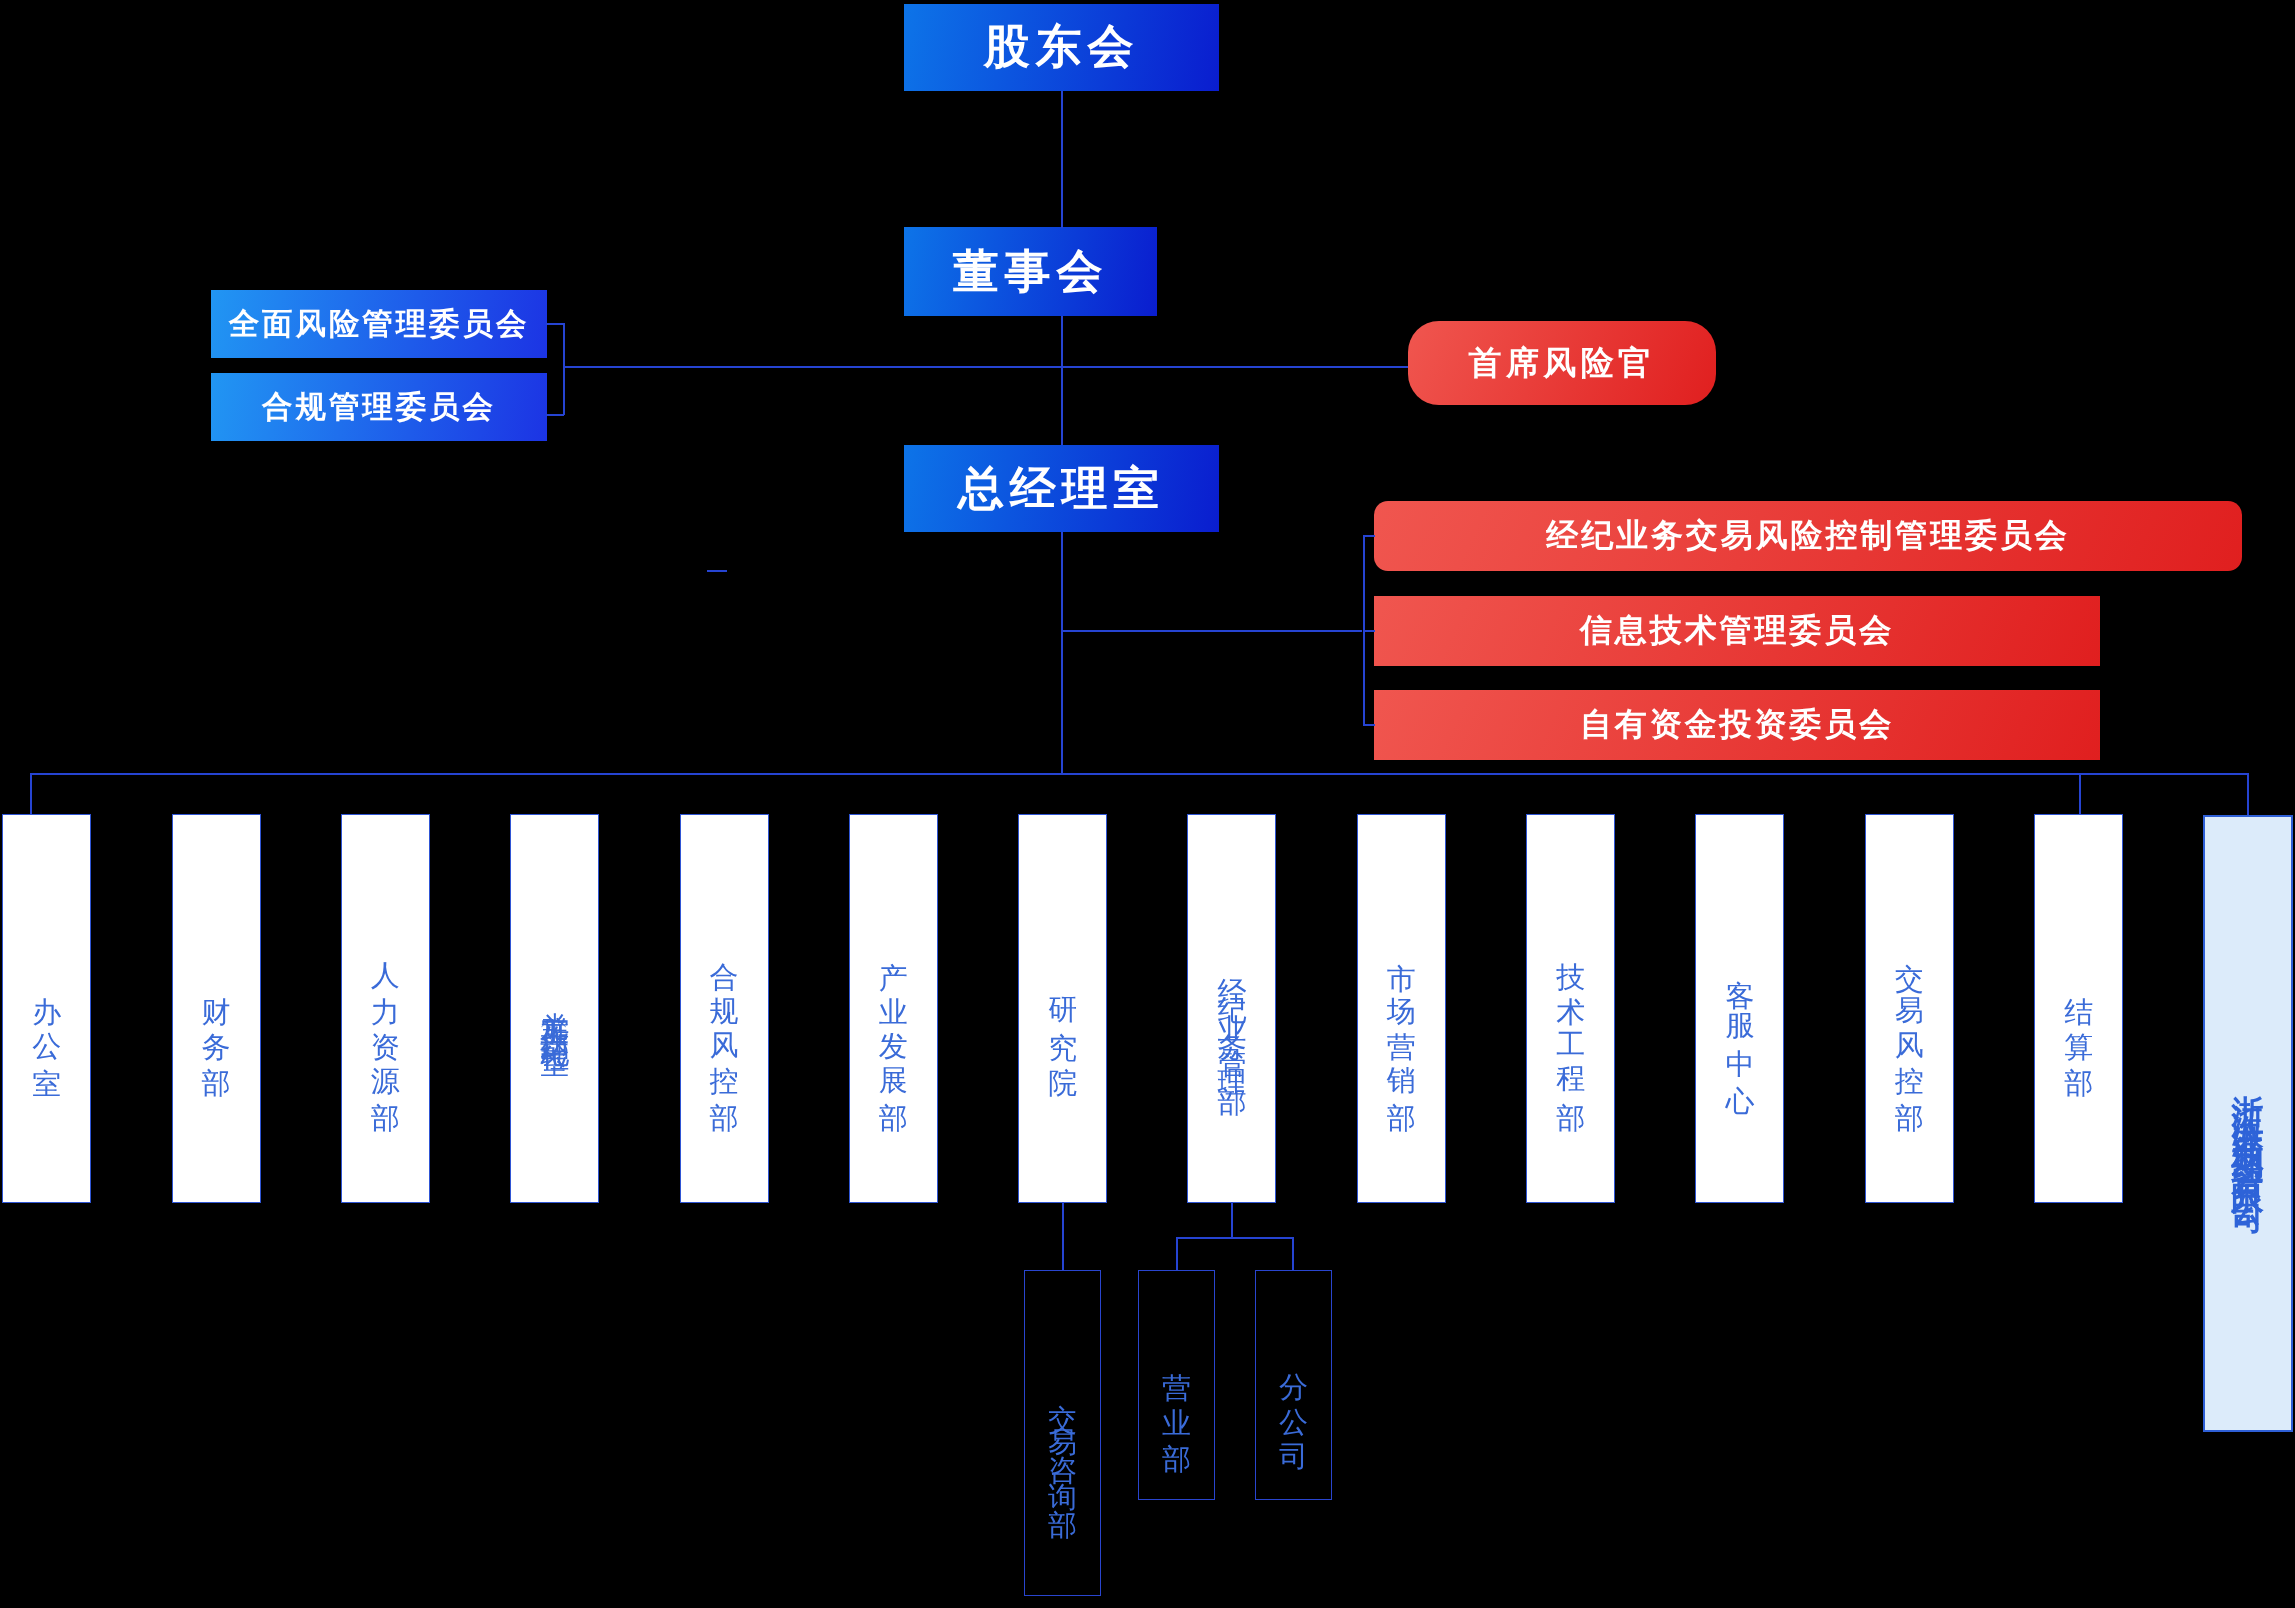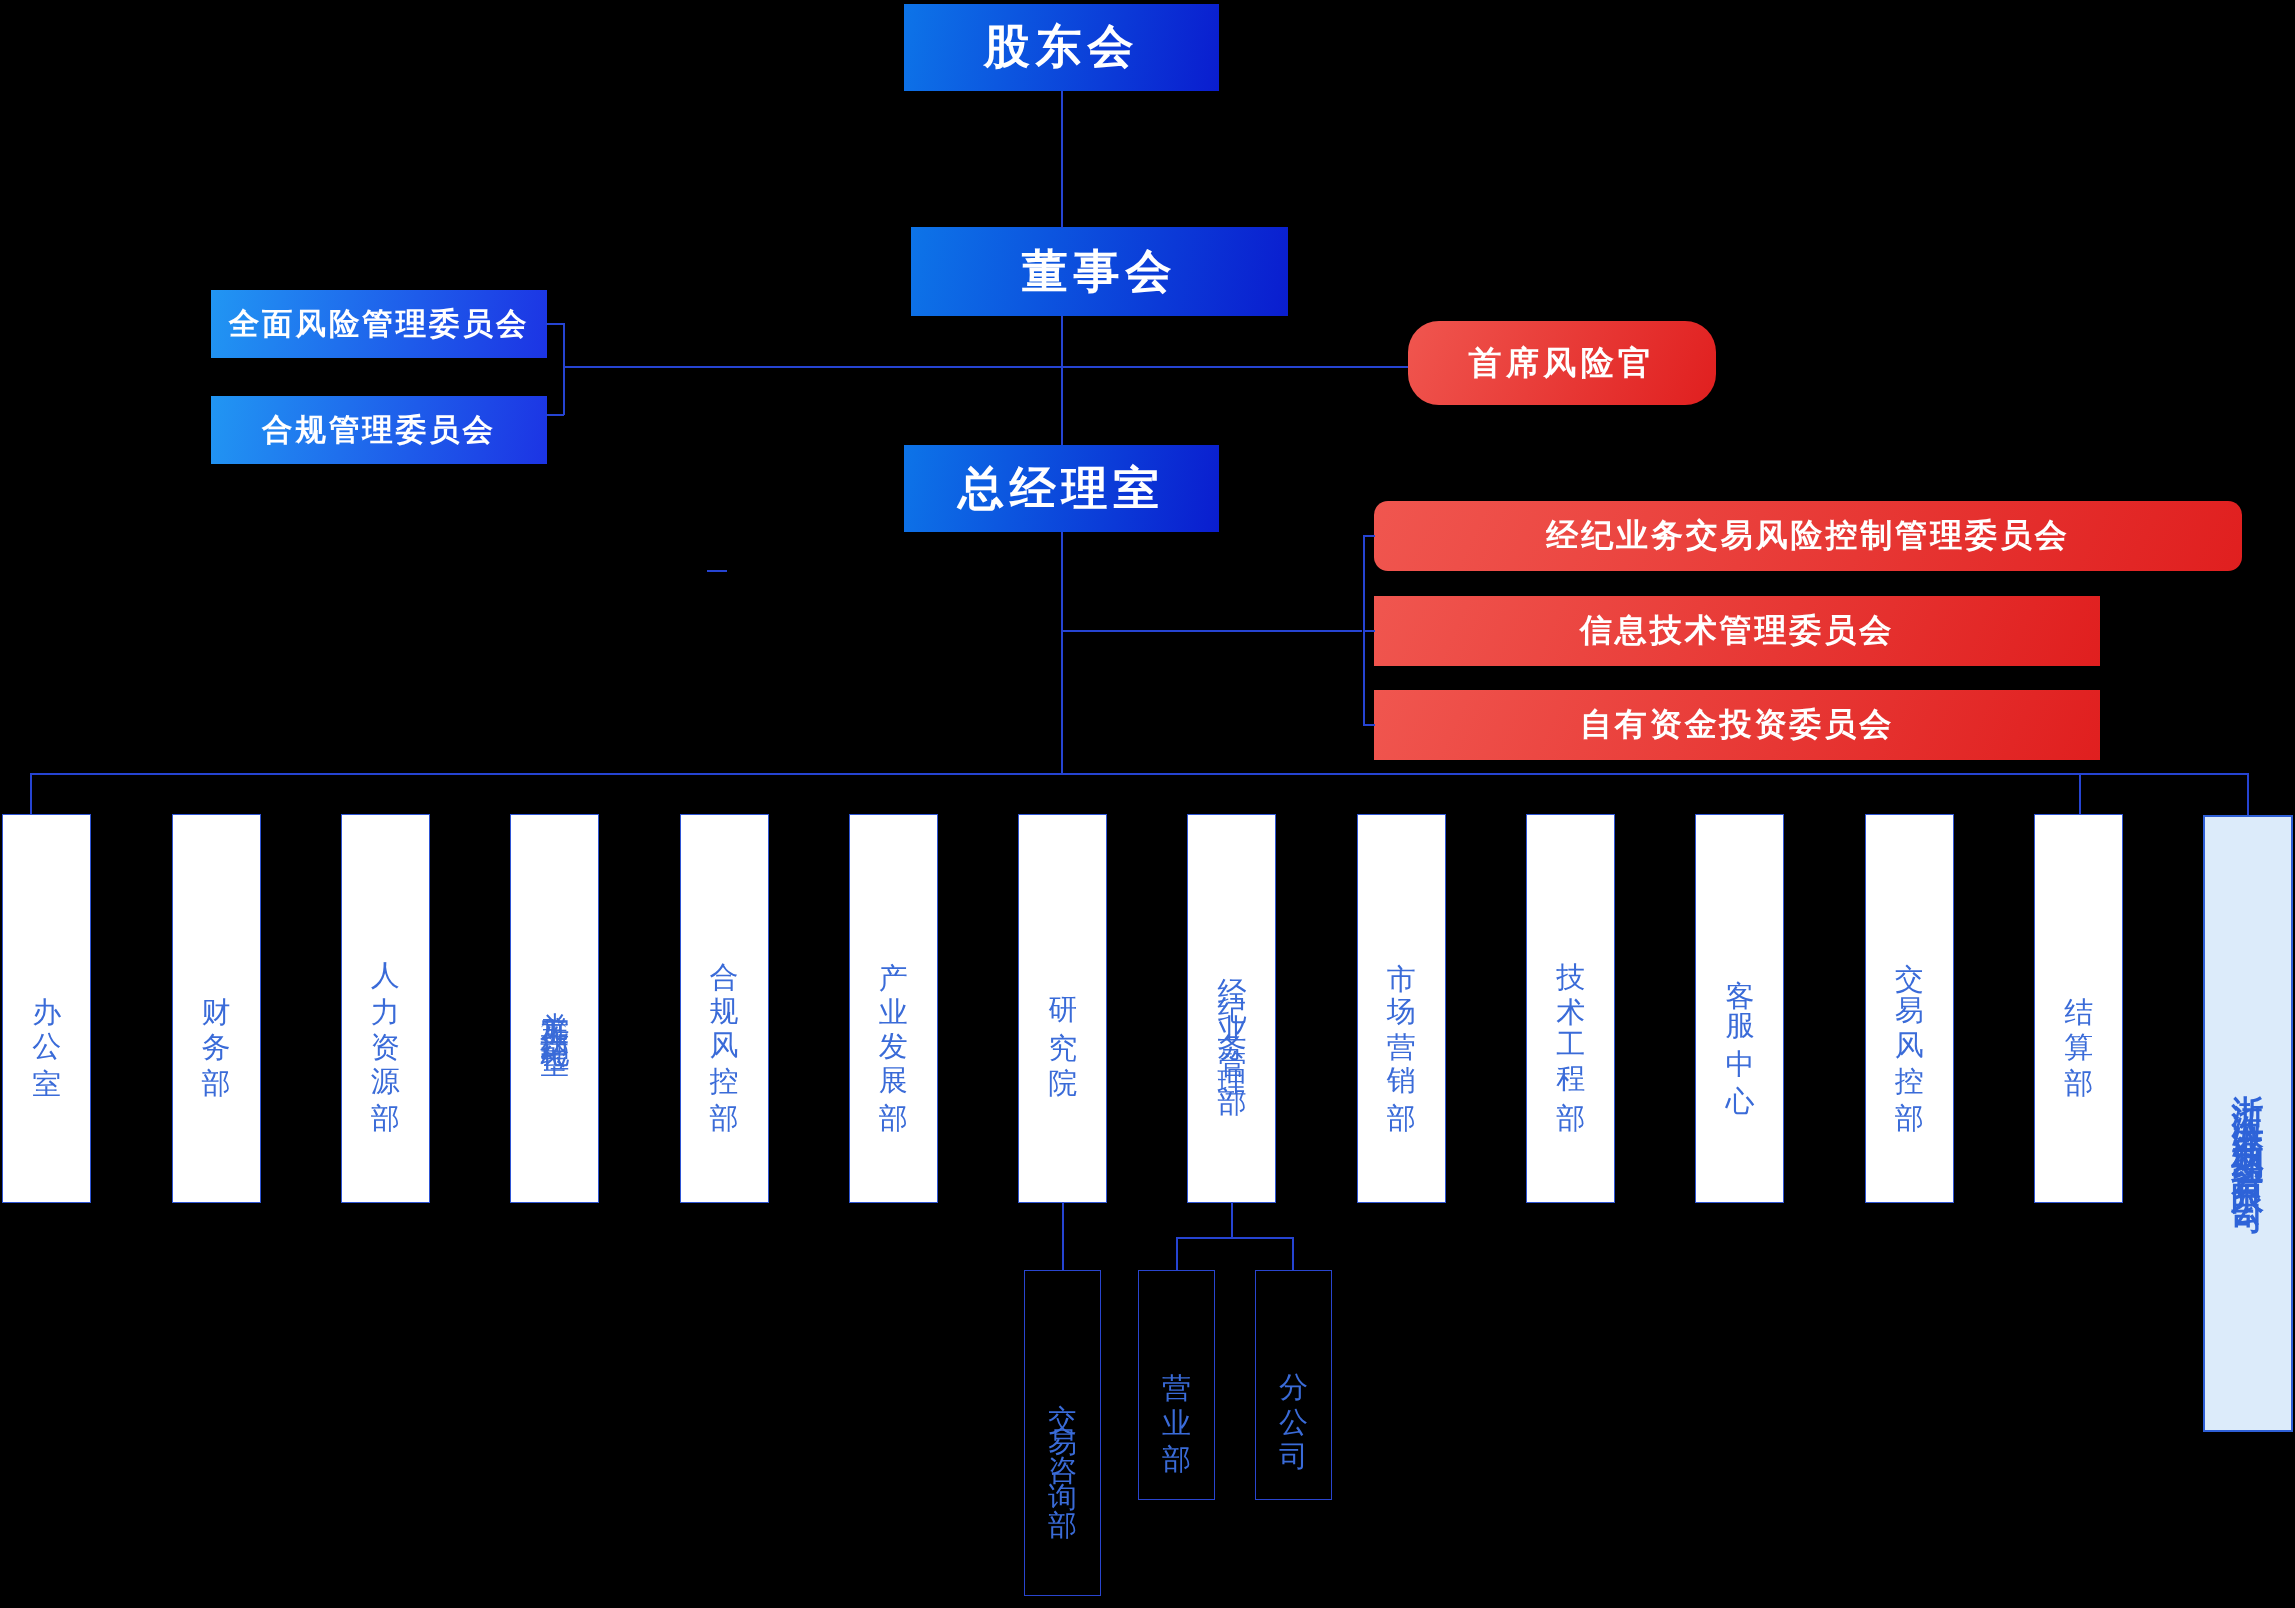--- a/index.html
+++ b/index.html
@@ -30,31 +30,31 @@
   .line{position:absolute;background:#2644d2;}
 </style>
 </head>
 <body>
 
 <div id="stage">
 
   <div class="node grad-blue top-node" style="left:904px;top:3.6px;width:315px;height:87px;">
     <span>股东会</span>
   </div>
-  <div class="node grad-blue top-node" style="left:904px;top:227px;width:377px;height:89px;margin-left:7px;">
+  <div class="node grad-blue top-node" style="left:904px;top:227px;width:253px;height:89px;">
     <span>董事会</span>
   </div>
   <div class="node grad-blue top-node" style="left:904px;top:445px;width:315px;height:87px;">
     <span>总经理室</span>
   </div>
 
   <div class="node grad-blue-light cmt-node" style="left:211px;top:290px;width:336px;height:68px;">
     <span>全面风险管理委员会</span>
   </div>
-  <div class="node grad-blue-light cmt-node" style="left:211px;top:396px;width:336px;height:68px;">
+  <div class="node grad-blue-light cmt-node" style="left:211px;top:373px;width:336px;height:68px;">
     <span>合规管理委员会</span>
   </div>
 
   <div class="node grad-red cro-node" style="left:1408px;top:321px;width:308px;height:84px;border-radius:31px;">
     <span>首席风险官</span>
   </div>
 
   <div class="node grad-red rcmt-node" style="left:1374px;top:501px;width:868px;height:70px;border-radius:14px;">
     <span>经纪业务交易风险控制管理委员会</span>
   </div>

